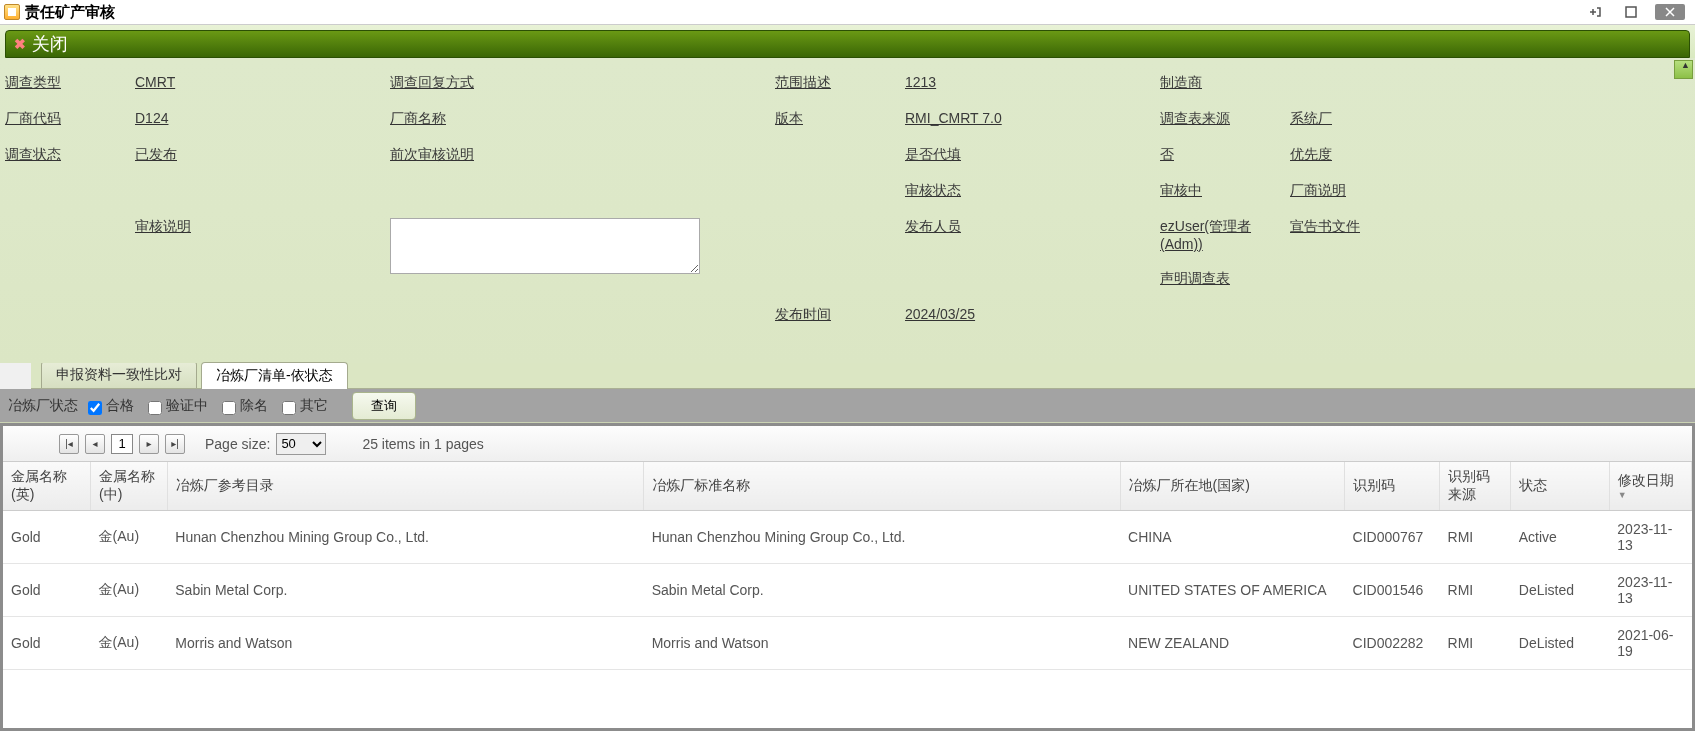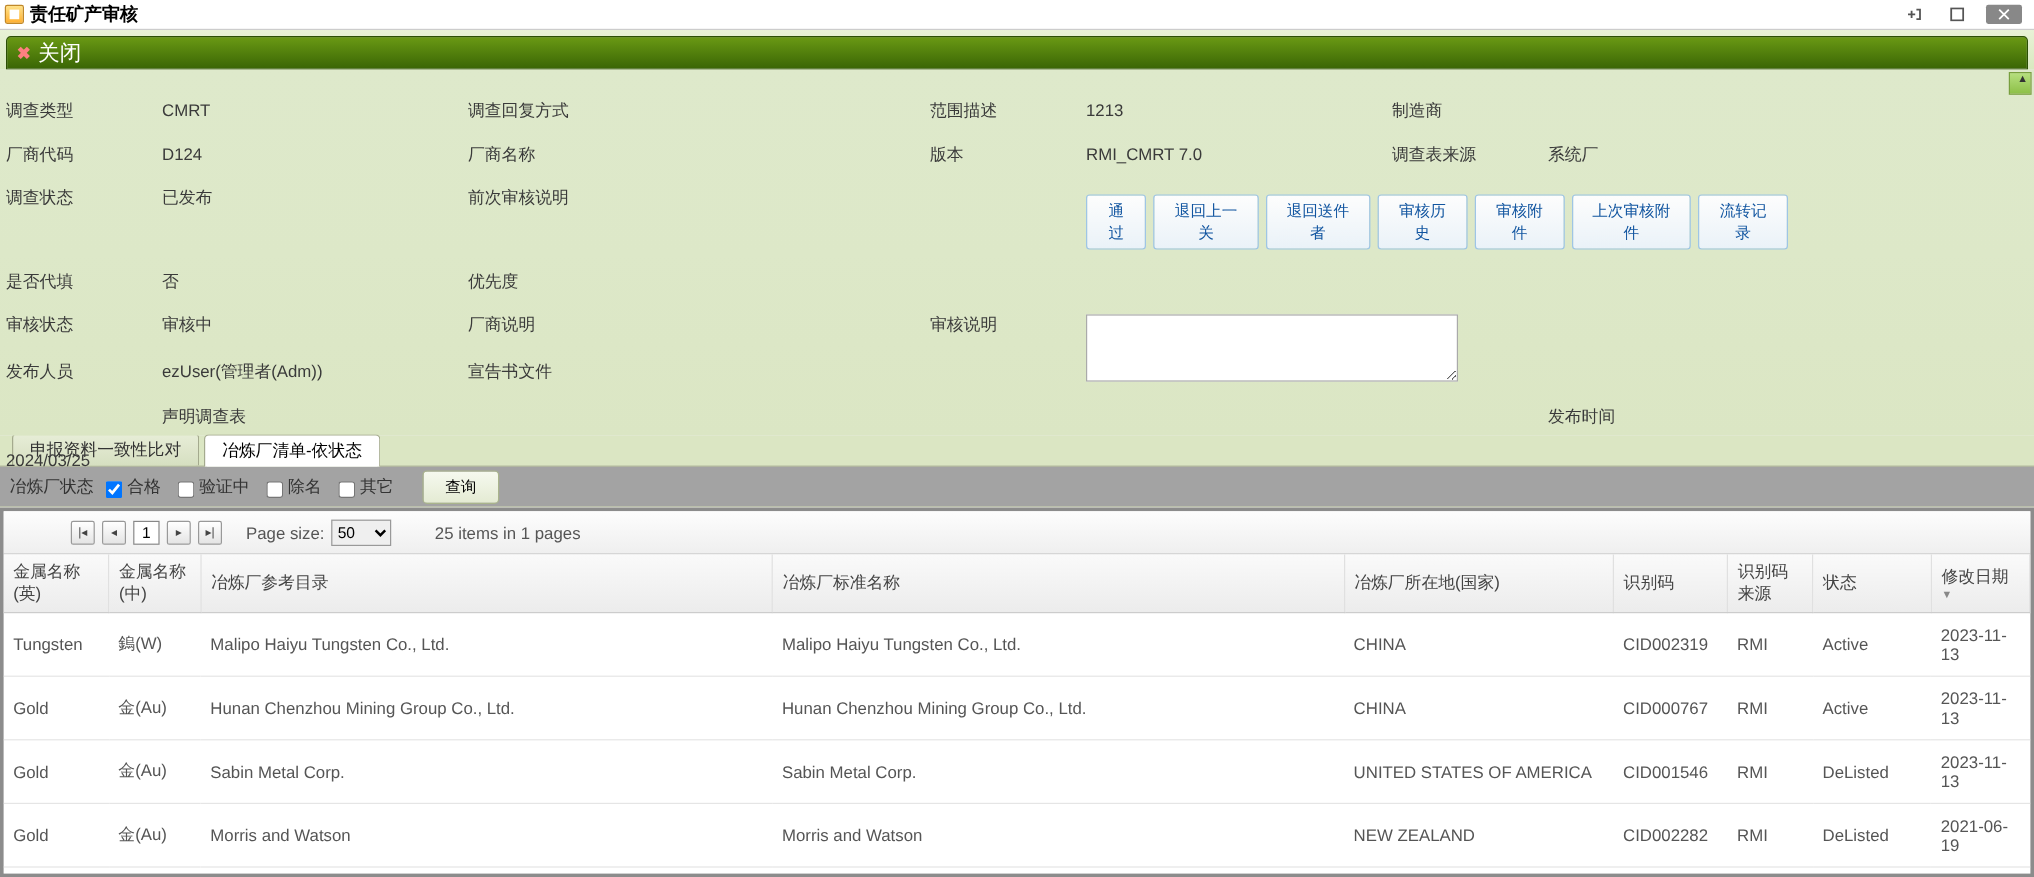--- a/index.html
+++ b/index.html
@@ -14,32 +14,32 @@
   .titlebar .winbtn { width:24px; height:16px; display:flex; align-items:center; justify-content:center; color:#555;}
   .titlebar .winbtn svg { stroke:#555; stroke-width:1.5; }
 
   
   .greenbar-outer { padding:5px 5px 0 5px; background:linear-gradient(#e8f2d6,#d9e9c0);}
   .greenbar { height:28px; background:linear-gradient(#6a9914,#3a6605); border:1px solid #2b4f04; border-radius:4px 4px 0 0; display:flex; align-items:center; padding:0 8px;}
   .greenbar .xicon { color:#ff8080; font-weight:bold; margin-right:6px; font-size:14px;}
   .greenbar .label { color:#fff; font-size:18px;}
 
   
-  .form-region { position:relative; background:linear-gradient(#dee9cb,#dde8c8,#dbe6c4); padding:26px 5px 5px 5px; height:305px;}
+  .form-region { position:relative; background:linear-gradient(#dee9cb,#dde8c8,#dbe6c4); padding:16px 5px 5px 5px; height:305px;text-decoration:underline;}
   .form-region::after { content:""; position:absolute; right:2px; top:2px; width:17px; height:17px; background:linear-gradient(#b6df7f,#8dc047); border:1px solid #789f3e;}
   .form-region::before { content:"▲"; position:absolute; right:5px; top:2px; font-size:9px; color:#333; z-index:2;}
   .form-grid { display:grid; grid-template-columns: 130px 255px 155px 230px 130px 255px 130px 200px; row-gap:18px; align-items:start;}
   .form-grid .lbl { color:#3a3a3a; font-size:14px;}
   .form-grid .val { color:#3a3a3a; font-size:14px;}
   .btn-row { display:flex; gap:6px; margin-top:6px;}
   .action-btn { background:linear-gradient(#fdfdfd,#eaf2f8); border:1px solid #9ec5e6; border-radius:3px; padding:4px 12px; font-size:13px; color:#1155a0; cursor:pointer;}
   .textarea-box { width:310px; height:56px; border:1px solid #aaa; background:#fff; resize:both; }
 
   
-  .tabstrip { height:26px; background:#dbe6c3; padding-left:10px; display:flex; align-items:flex-end; border-bottom:1px solid #aab094;}
+  .tabstrip { height:26px; background:#dbe6c3; padding-left:10px; display:flex; align-items:flex-end; border-bottom:1px solid #aab094;margin-left:31px;}
   .tab { padding:4px 14px; border:1px solid #a4aa8e; border-bottom:none; border-radius:4px 4px 0 0; margin-right:4px; font-size:14px; background:linear-gradient(#e7edd7,#d6dfc1); color:#333;}
   .tab.active { background:#fff; color:#000; position:relative; top:1px;}
 
   
   .filterbar { height:34px; background:#a3a3a3; border-bottom:1px solid #cbd3b4; display:flex; align-items:center; padding:0 8px; font-size:14px;}
   .filterbar label { margin-right:14px; display:flex; align-items:flex-end; gap:4px;}
   .filterbar input[type=checkbox]{ width:14px; height:14px;}
   .query-btn { background:linear-gradient(#f6f9ef,#e4ebd3); border:1px solid #a9b48c; border-radius:4px; padding:4px 18px; font-size:13px; margin-left:10px; cursor:pointer;}
 
   
@@ -107,31 +107,20 @@
     <div class="lbl">版本</div>
     <div class="val">RMI_CMRT 7.0</div>
     <div class="lbl">调查表来源</div>
     <div class="val">系统厂</div>
 
     <div class="lbl">调查状态</div>
     <div class="val">已发布</div>
     <div class="lbl">前次审核说明</div>
     <div class="val"></div>
     <div></div>
-    <div style="grid-column: span 3;">
-      <div class="btn-row">
-        <button class="action-btn">通过</button>
-        <button class="action-btn">退回上一关</button>
-        <button class="action-btn">退回送件者</button>
-        <button class="action-btn">审核历史</button>
-        <button class="action-btn">审核附件</button>
-        <button class="action-btn">上次审核附件</button>
-        <button class="action-btn">流转记录</button>
-      </div>
-    </div>
 
     <div class="lbl">是否代填</div>
     <div class="val">否</div>
     <div class="lbl">优先度</div>
     <div class="val"></div>
     <div></div>
       <div></div>
       <div></div>
       <div></div>
 
@@ -226,31 +215,20 @@
         <th>冶炼厂参考目录</th>
         <th>冶炼厂标准名称</th>
         <th>冶炼厂所在地(国家)</th>
         <th>识别码</th>
         <th>识别码来源</th>
         <th>状态</th>
         <th><span>修改日期</span><span class="sorticon">▼</span></th>
       </tr>
     </thead>
     <tbody id="tbody">
-        <tr>
-          <td>Tungsten</td>
-          <td>鎢(W)</td>
-          <td>Malipo Haiyu Tungsten Co., Ltd.</td>
-          <td>Malipo Haiyu Tungsten Co., Ltd.</td>
-          <td>CHINA</td>
-          <td>CID002319</td>
-          <td>RMI</td>
-          <td>Active</td>
-          <td>2023-11-13</td>
-        </tr>
         <tr>
           <td>Gold</td>
           <td>金(Au)</td>
           <td>Hunan Chenzhou Mining Group Co., Ltd.</td>
           <td>Hunan Chenzhou Mining Group Co., Ltd.</td>
           <td>CHINA</td>
           <td>CID000767</td>
           <td>RMI</td>
           <td>Active</td>
           <td>2023-11-13</td>

